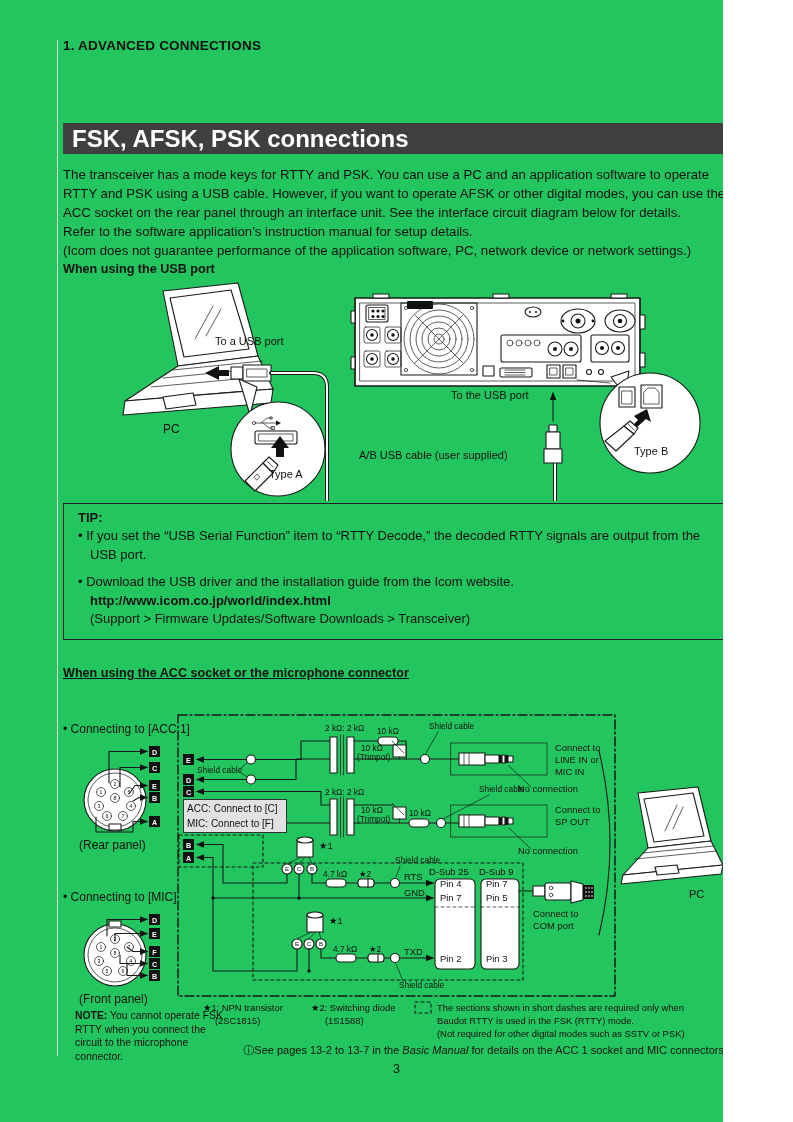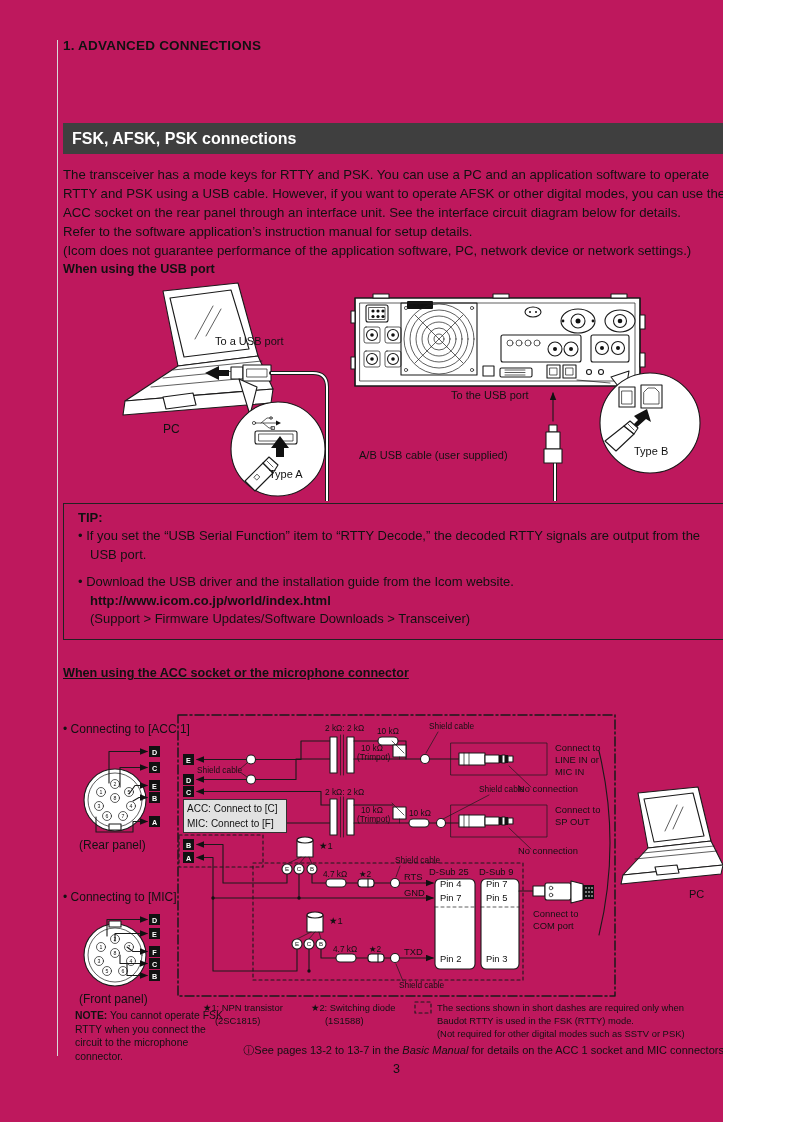--- a/index.html
+++ b/index.html
@@ -1,24 +1,24 @@
 <!DOCTYPE html>
 <html><head>
 <meta charset="utf-8">
 <style>
   html,body{margin:0;padding:0;background:#fff;}
-  #page{position:relative;width:723px;height:1122px;background:#be185d;overflow:hidden;
+  #page{position:relative;width:723px;height:1122px;background:#22c55e;overflow:hidden;
         font-family:"Liberation Sans","DejaVu Sans",sans-serif;color:#111;}
   .abs{position:absolute;}
   .b{font-weight:bold;}
   .it{font-style:italic;}
   #edge-line{left:57px;top:40px;width:1px;height:1016px;background:#d9d9d9;}
   #sec-header{left:63px;top:38px;font-size:13.5px;font-weight:bold;letter-spacing:.2px;}
   #banner{left:63px;top:123px;width:664px;height:31px;background:#3f3f3f;color:#fff;
-          font-size:16px;font-weight:bold;line-height:31px;padding-left:9px;box-sizing:border-box;}
+          font-size:24px;font-weight:bold;line-height:31px;padding-left:9px;box-sizing:border-box;}
   #intro{left:63px;top:165px;width:670px;font-size:13.2px;line-height:1.44;white-space:pre-line;}
   .subhead{font-size:12.6px;font-weight:bold;}
   #usb-head{left:63px;top:262px;}
   #tip-box{left:63px;top:503px;width:662px;border:1.6px solid #222;box-sizing:border-box;
            padding:5px 10px 10px 14px;font-size:13px;line-height:1.42;}
   .tip-line{padding-left:12px;text-indent:-12px;}
   .tip-ind{padding-left:12px;}
   #tip-gap{height:9px;}
   #acc-head{left:63px;top:666px;text-decoration:underline;}
   #caption{left:63px;top:691px;width:664px;text-align:right;font-size:10.6px;}

